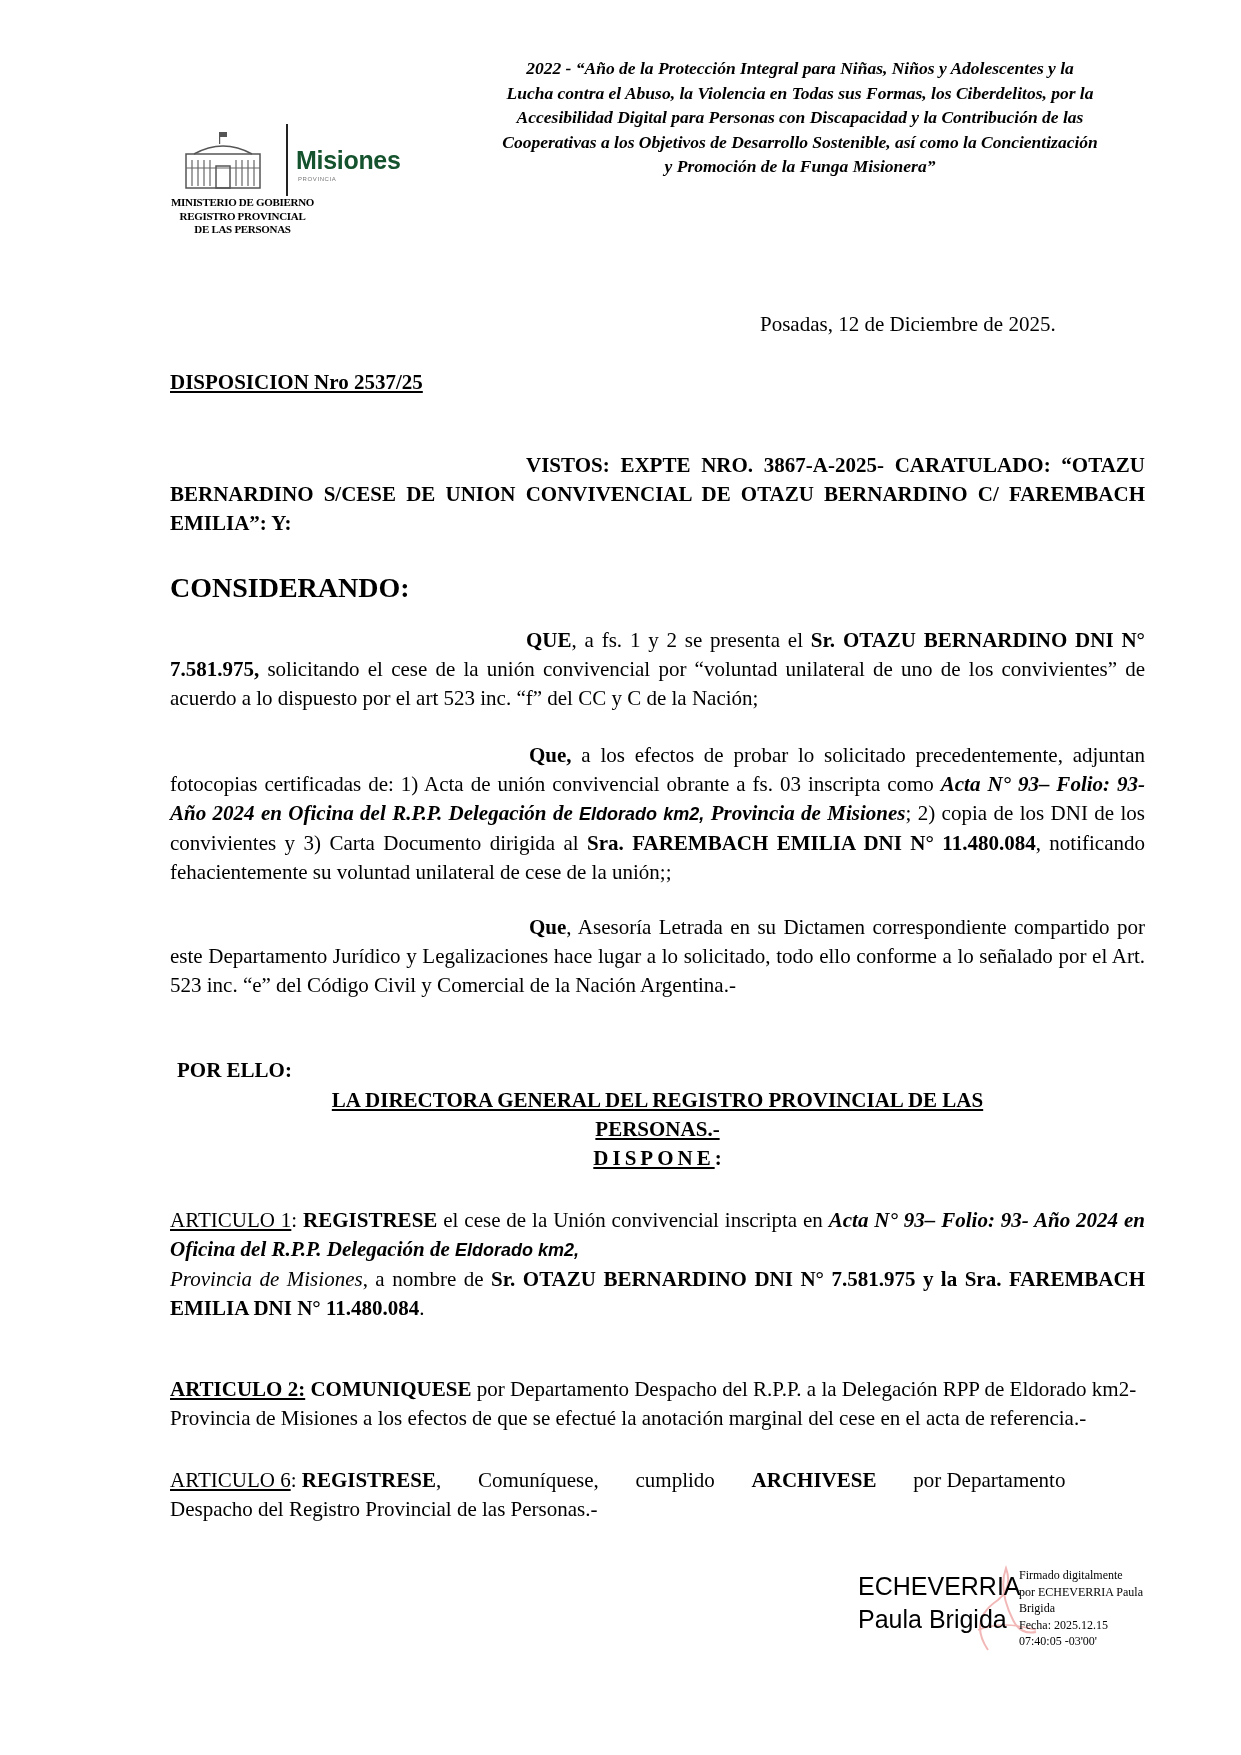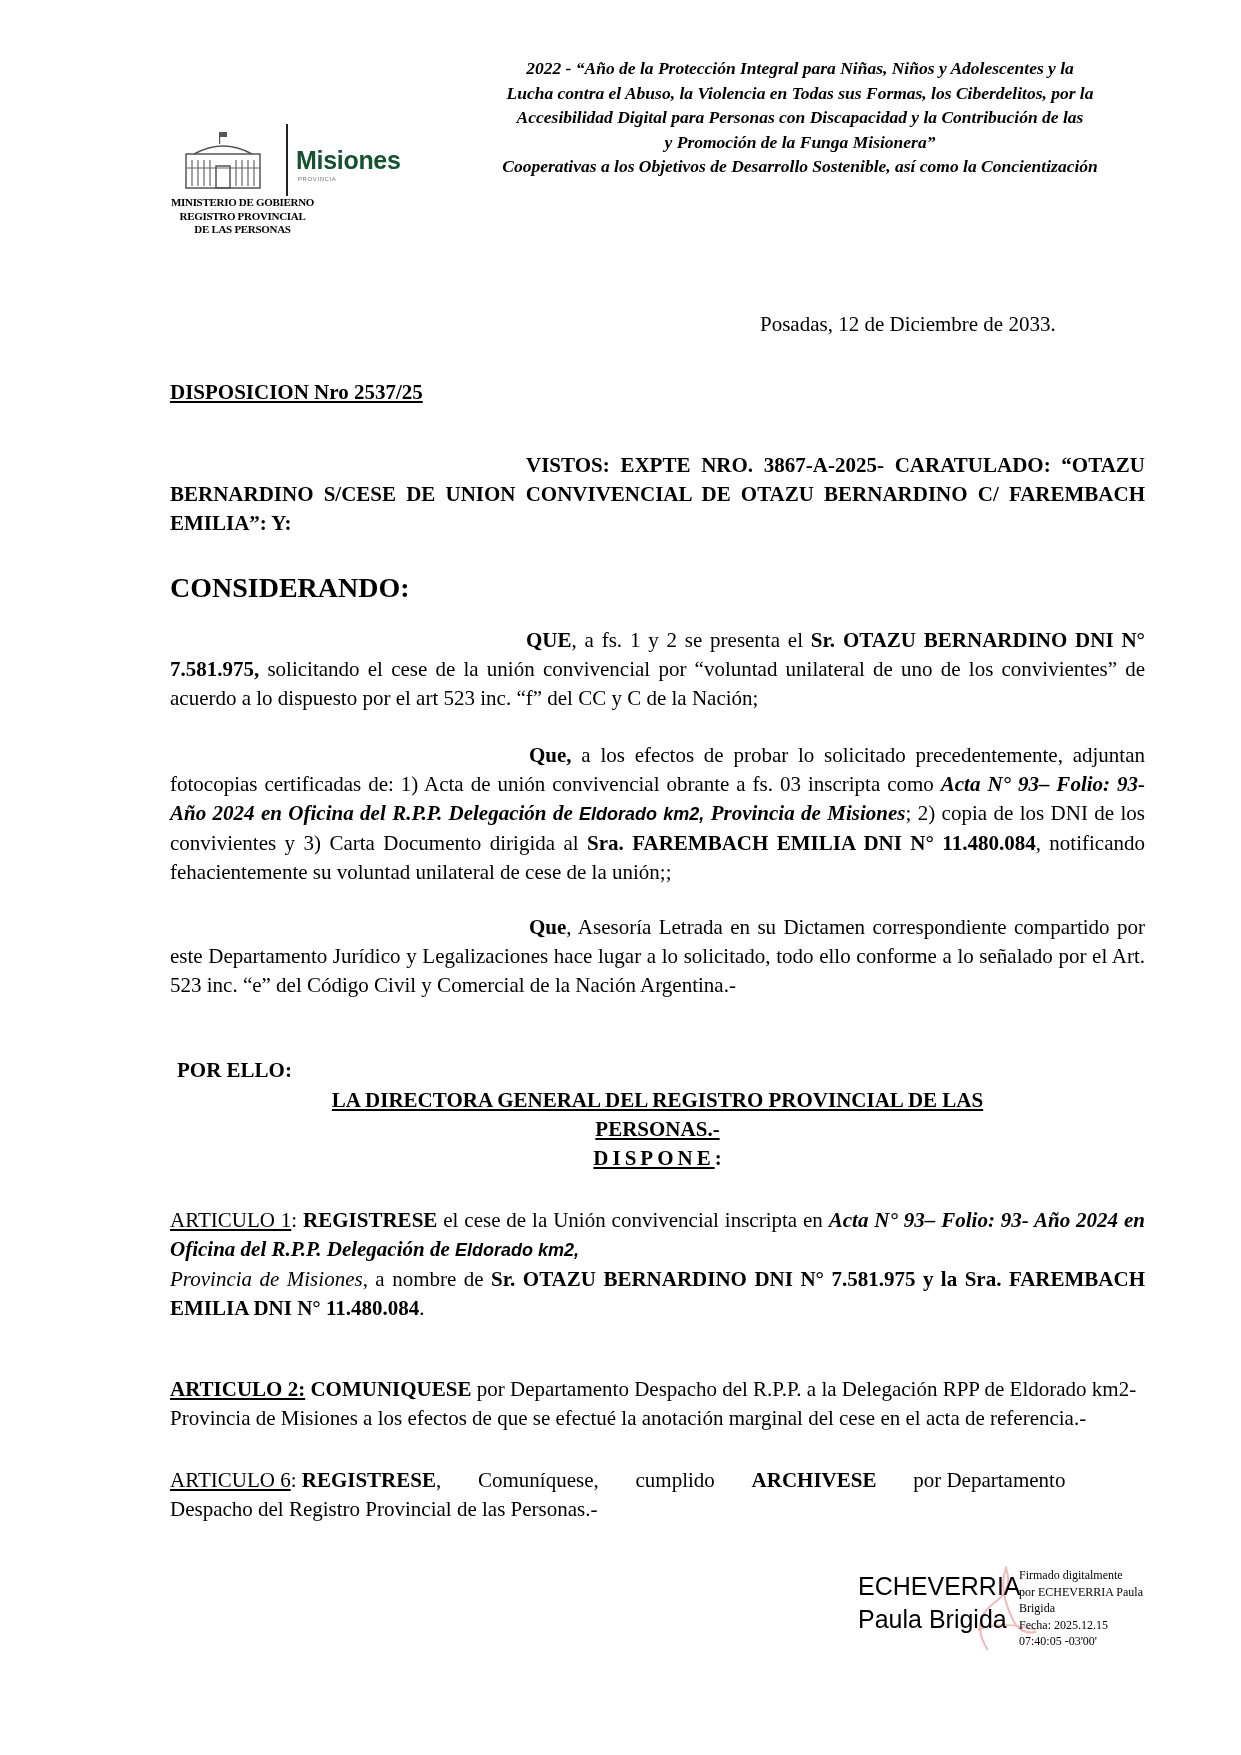--- a/index.html
+++ b/index.html
@@ -16,21 +16,21 @@
   #logo .brand-sub { position: absolute; left: 118px; top: 58px; font-family: "Liberation Sans", sans-serif;
                  font-size: 6px; color: #777; letter-spacing: 0.6px; }
   #ministry { left: 150px; top: 196px; width: 185px; text-align: center; font-family: "Liberation Serif", serif;
               font-weight: bold; font-size: 11px; line-height: 13.5px; letter-spacing: -0.3px; }
 
   
   #motto { left: 450px; top: 56px; width: 700px; text-align: center; font-weight: bold; font-style: italic;
            font-size: 17.5px; line-height: 24.5px; }
 
   #place-date { left: 760px; top: 312px; font-size: 21px; }
-  #disp-title { left: 170px; top: 370px; font-size: 21px; font-weight: bold; text-decoration: underline; margin-top: 10px; }
+  #disp-title { left: 170px; top: 370px; font-size: 21px; font-weight: bold; text-decoration: underline; }
 
   .para { position: absolute; left: 170px; width: 975px; font-size: 21px; line-height: 29px; text-align: justify; }
   .indent { display: inline-block; }
   .b { font-weight: bold; }
   .i { font-style: italic; }
   .u { text-decoration: underline; }
   .sans-i { font-family: "Liberation Sans", sans-serif; font-style: italic; font-weight: bold; font-size: 18px; }
 
   #vistos { top: 451px; font-weight: bold; }
   #considerando { left: 170px; top: 572px; font-size: 28px; font-weight: bold; }
@@ -83,25 +83,25 @@
 <div id="ministry" class="abs">
   <div>MINISTERIO DE GOBIERNO</div>
   <div>REGISTRO PROVINCIAL</div>
   <div>DE LAS PERSONAS</div>
 </div>
 
 <div id="motto" class="abs">
   <div>2022 - “Año de la Protección Integral para Niñas, Niños y Adolescentes y la</div>
   <div>Lucha contra el Abuso, la Violencia en Todas sus Formas, los Ciberdelitos, por la</div>
   <div>Accesibilidad Digital para Personas con Discapacidad y la Contribución de las</div>
+  <div>Cooperativas a los Objetivos de Desarrollo Sostenible, así como la Concientización</div>
   <div>y Promoción de la Funga Misionera”</div>
-  <div>Cooperativas a los Objetivos de Desarrollo Sostenible, así como la Concientización</div>
 </div>
 
-<div id="place-date" class="abs">Posadas, 12 de Diciembre de 2033.</div>
+<div id="place-date" class="abs">Posadas, 12 de Diciembre de 2025.</div>
 <div id="disp-title" class="abs">DISPOSICION Nro  2537/25</div>
 
 <div id="vistos" class="para">
   <span class="indent" style="width:356px"></span><span>VISTOS: EXPTE NRO. 3867-A-2025- CARATULADO: “OTAZU BERNARDINO S/CESE DE UNION CONVIVENCIAL DE OTAZU BERNARDINO C/ FAREMBACH EMILIA”: Y:</span>
 </div>
 
 <div id="considerando" class="abs">CONSIDERANDO:</div>
 
 <div id="que1" class="para">
   <span class="indent" style="width:356px"></span><span class="b">QUE</span><span>, a fs. 1 y 2 se presenta el </span><span class="b">Sr. OTAZU BERNARDINO DNI N° 7.581.975,</span><span> solicitando el cese de la unión convivencial por “voluntad unilateral de uno de los convivientes”  de acuerdo a lo dispuesto por el art 523 inc. “f” del CC y C de la Nación;</span>

